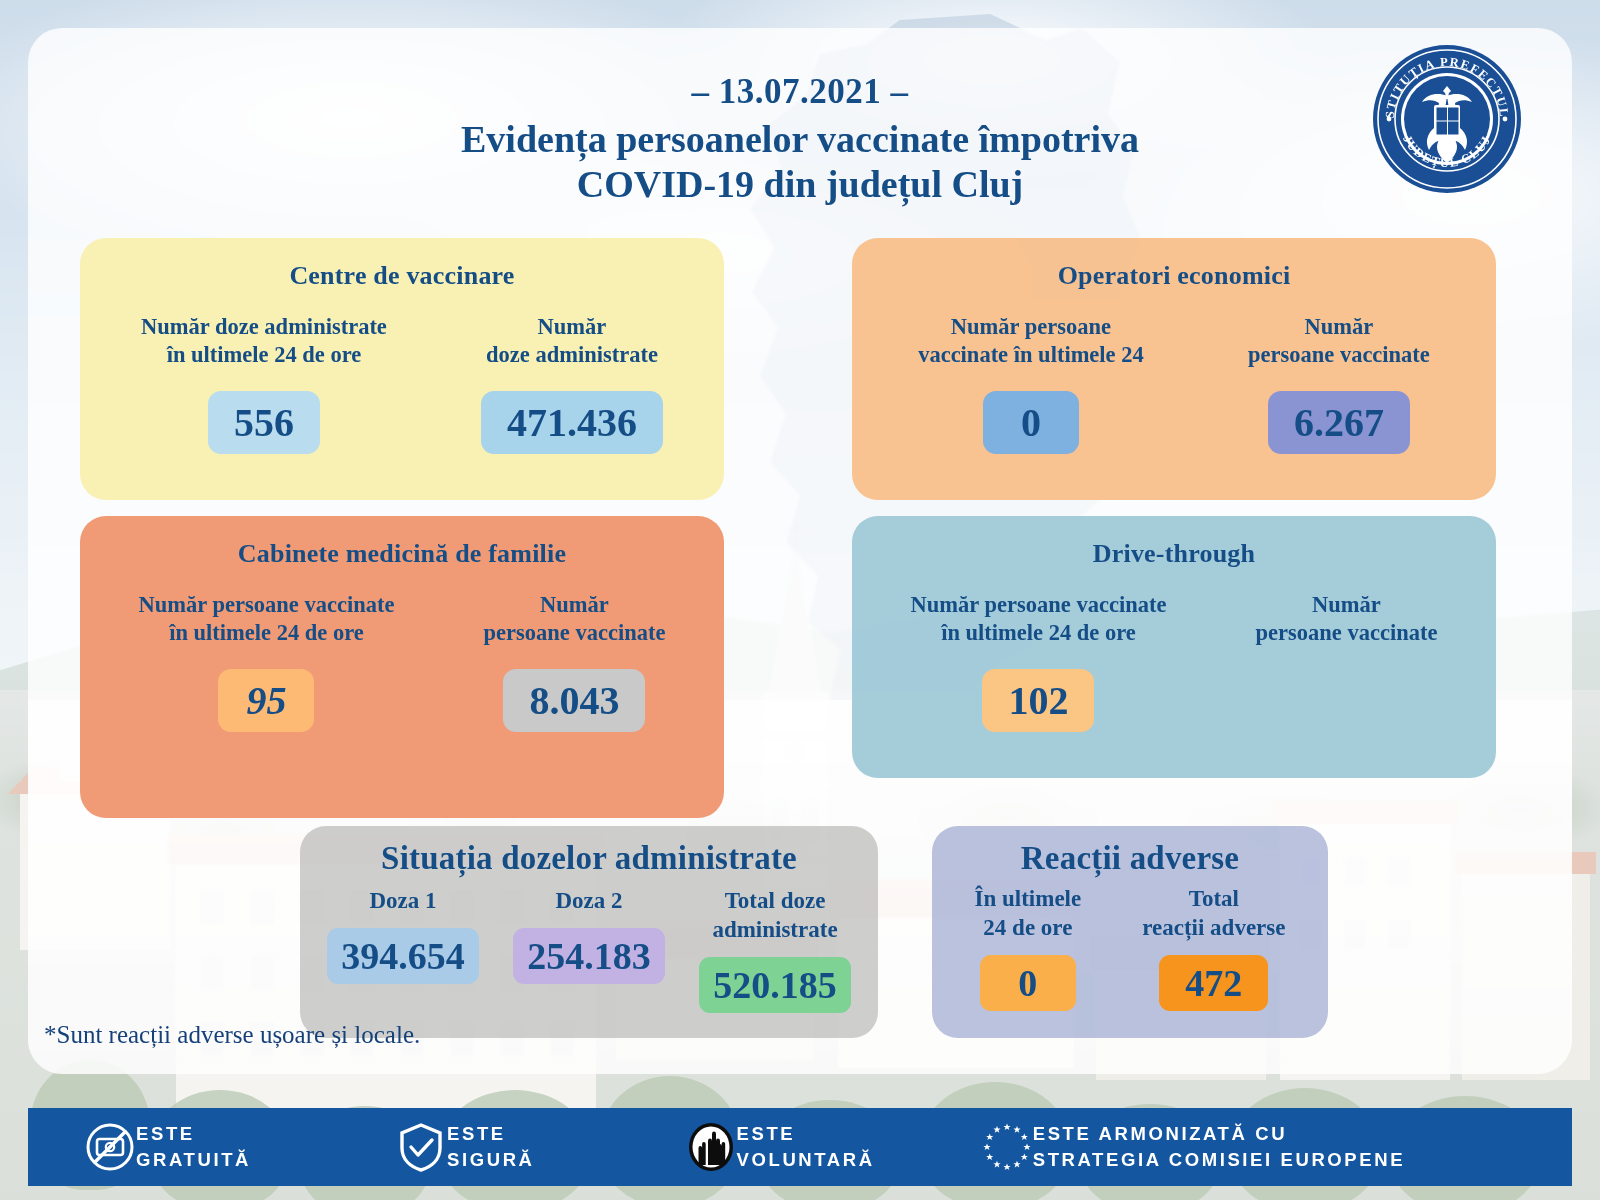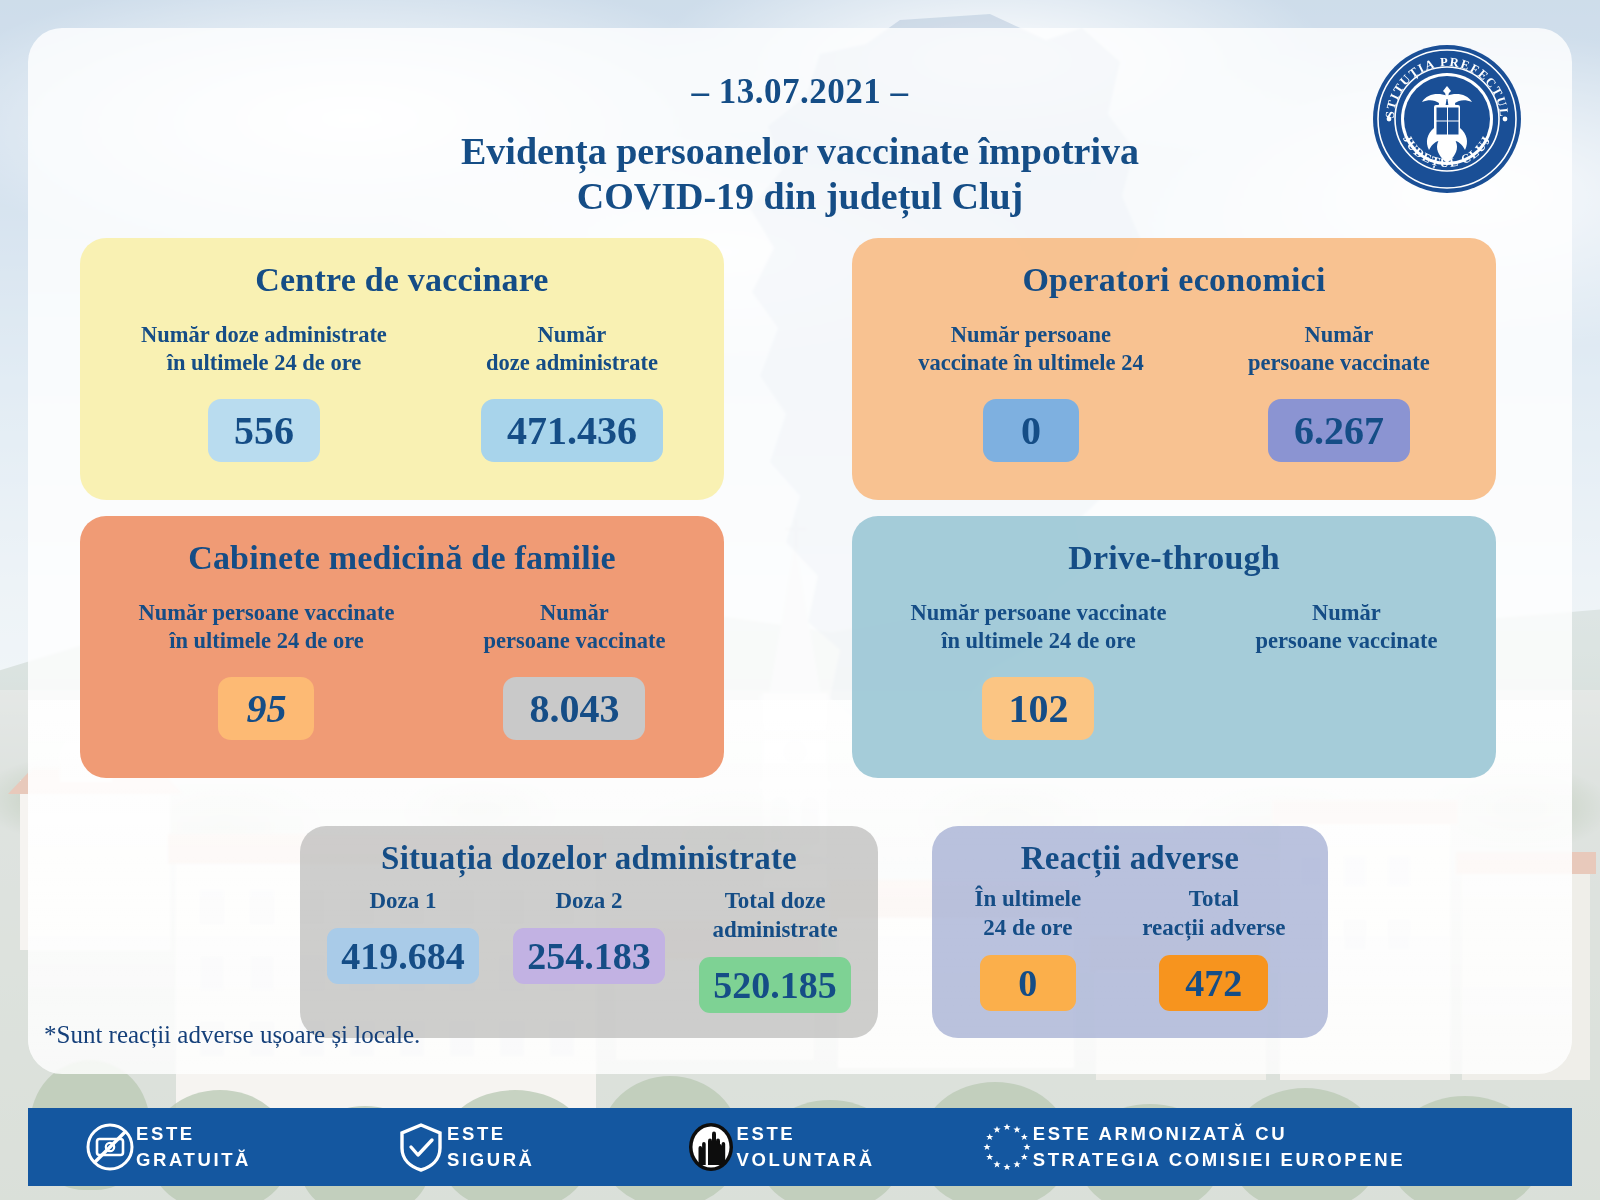--- a/index.html
+++ b/index.html
@@ -85,46 +85,46 @@
   }
   #panel-fade {
     position:absolute; left:28px; top:700px; width:1544px; height:374px;
     border-radius:0 0 34px 34px;
     background:linear-gradient(180deg, rgba(255,255,255,.80) 0%, rgba(255,255,255,.45) 45%, rgba(255,255,255,.10) 100%);
   }
 
   
   #header { position:absolute; left:0; top:72px; width:1600px; text-align:center; }
   .hdr-date { font-size:35px; font-weight:bold; color:#154d86; letter-spacing:.5px; }
-  .hdr-title { font-size:38px; font-weight:bold; color:#154d86; line-height:1.18; margin-top:17px; }
+  .hdr-title { font-size:38px; font-weight:bold; color:#154d86; line-height:1.18; margin-top:5px; }
 
   
   #seal { position:absolute; left:1372px; top:44px; width:150px; height:150px; }
 
   
   .card { position:absolute; border-radius:26px; }
   .card-title {
-    text-align:center; font-size:34px; font-weight:bold; color:#154d86;
+    text-align:center; font-size:26px; font-weight:bold; color:#154d86;
     letter-spacing:.2px;
   }
   .cols { display:flex; justify-content:space-around; align-items:flex-start; }
   .col { text-align:center; }
   .col-label {
     font-size:22.5px; font-weight:bold; color:#154d86; line-height:1.25; white-space:pre-line;
   }
   .pill {
     display:inline-block; border-radius:13px;
     font-size:40px; font-weight:bold; color:#154d86;
     padding:8px 26px; min-width:96px;
   }
 
   
   #card-centre      { left:80px;  top:238px; width:644px; height:262px; background:rgba(249,240,173,.92); }
   #card-operatori   { left:852px; top:238px; width:644px; height:262px; background:rgba(247,189,136,.92); }
-  #card-cabinete    { left:80px;  top:516px; width:644px; height:262px; background:rgba(239,147,106,.93); }
+  #card-cabinete    { left:80px;  top:516px; width:644px; height:302px; background:rgba(239,147,106,.93); }
   #card-drive       { left:852px; top:516px; width:644px; height:262px; background:rgba(155,199,213,.90); }
   #card-doze        { left:300px; top:826px; width:578px; height:212px; background:rgba(176,176,174,.62); }
   #card-reactii     { left:932px; top:826px; width:396px; height:212px; background:rgba(150,162,205,.66); }
 
   #card-centre .card-title,
   #card-operatori .card-title,
   #card-cabinete .card-title,
   #card-drive .card-title { padding-top:23px; }
   #card-centre .cols,
   #card-operatori .cols,
@@ -391,21 +391,21 @@
     </div>
   </div>
 </div>
 
 <div class="card" id="card-doze">
   <div class="card-title">Situația dozelor administrate</div>
   <div class="cols">
     <div class="col">
       <div class="col-label">Doza 1</div>
       <div class="pillrow">
-        <span class="pill" style="background: rgb(169, 203, 232);">419.684</span>
+        <span class="pill" style="background: rgb(169, 203, 232);">394.654</span>
       </div>
     </div>
     <div class="col">
       <div class="col-label">Doza 2</div>
       <div class="pillrow">
         <span class="pill" style="background: rgb(194, 178, 227);">254.183</span>
       </div>
     </div>
     <div class="col">
       <div class="col-label">Total doze

